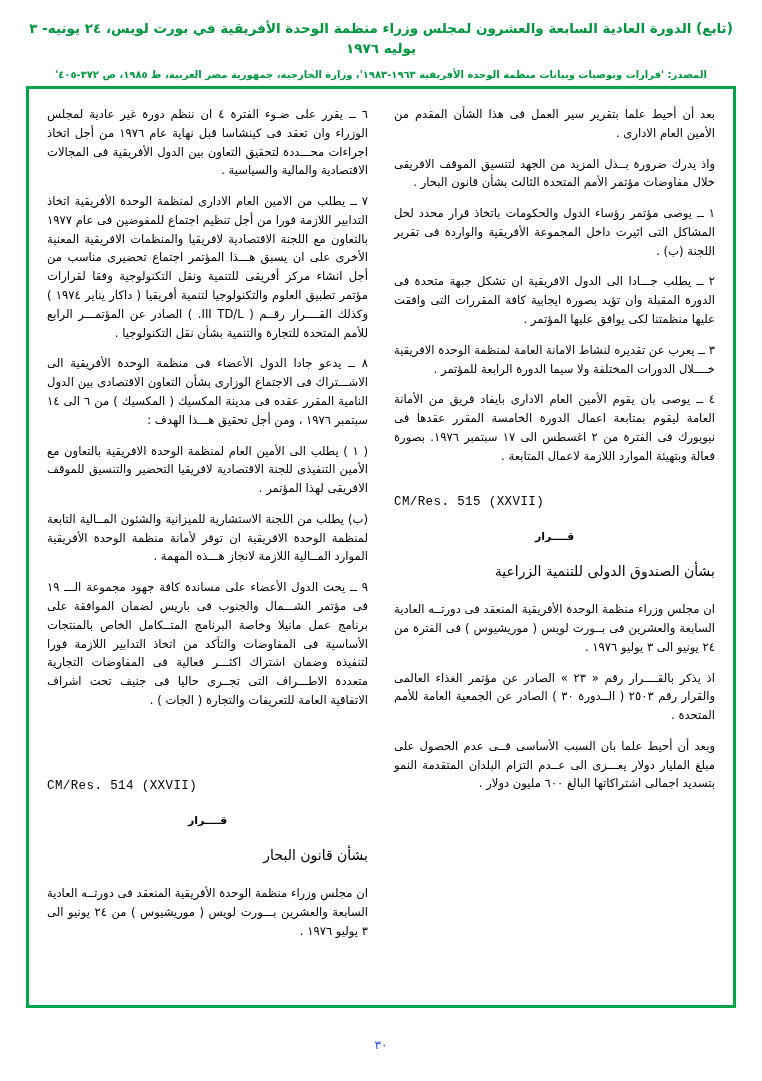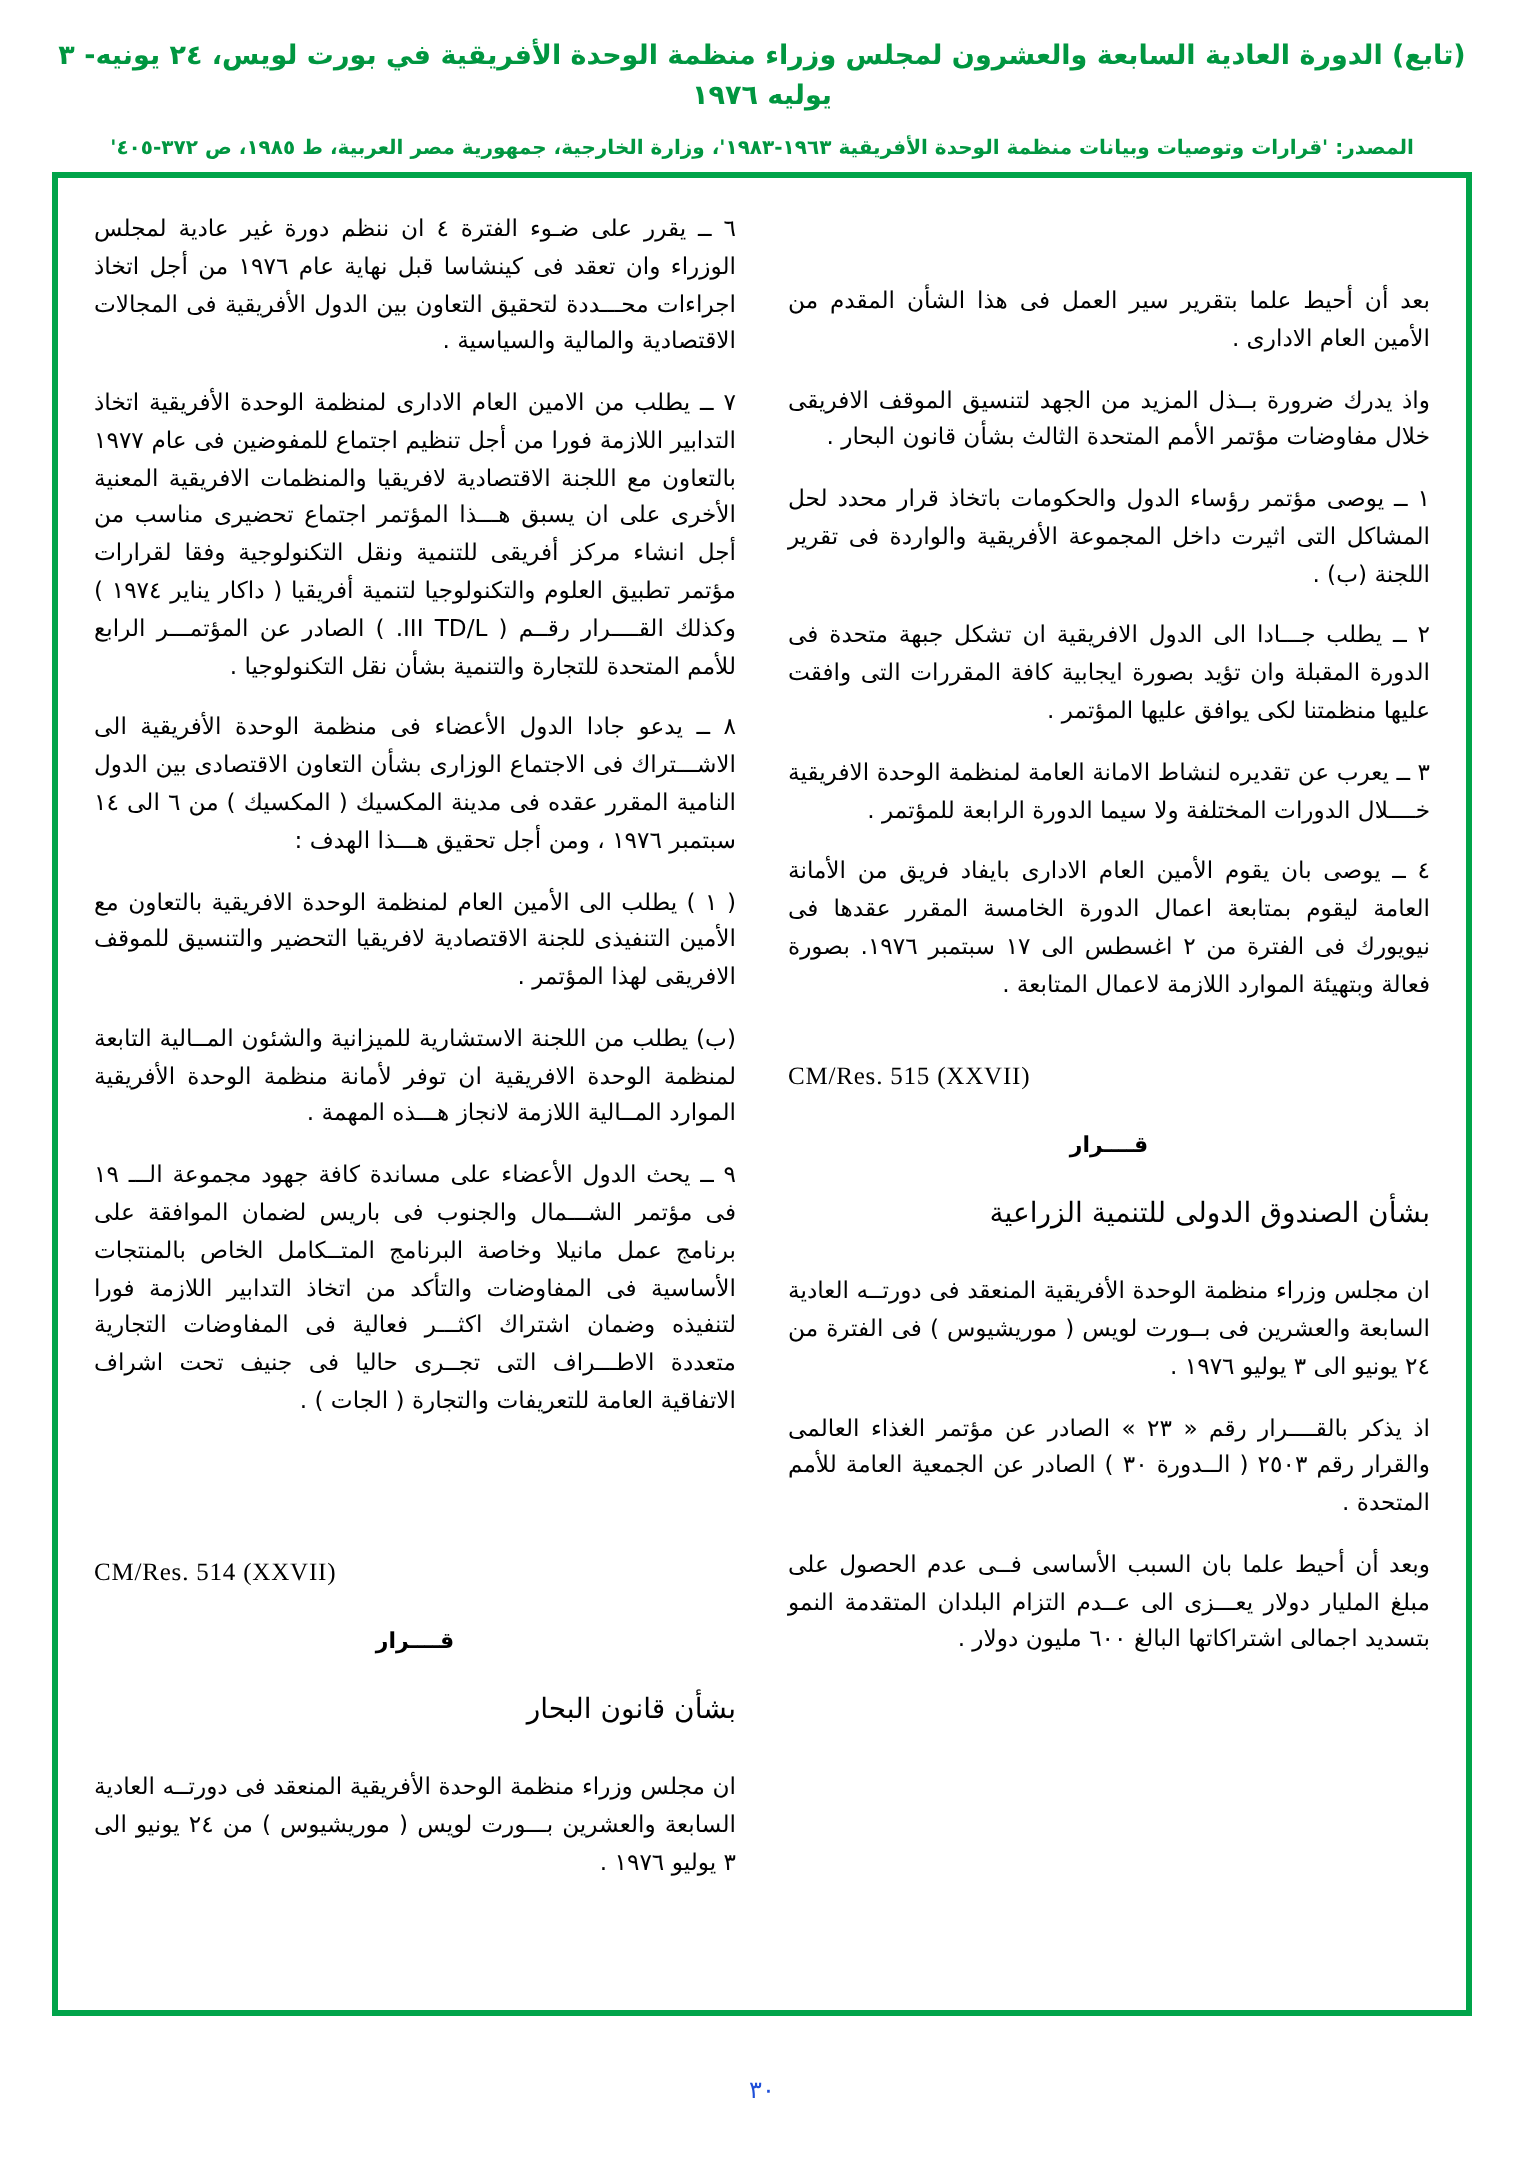--- a/index.html
+++ b/index.html
@@ -61,36 +61,36 @@
     padding: 16px 18px 12px 18px;
     gap: 26px;
   }
   .col {
     flex: 1 1 0;
     direction: rtl;
     text-align: justify;
     font-size: 11.6px;
     line-height: 1.62;
   }
-  .col.right { order: 1; margin-top: 36px; }
+  .col.right { order: 1; }
   .col.left  { order: 2; }
   p.para {
     margin: 0 0 12px 0;
     direction: rtl;
     text-align: justify;
     text-align-last: right;
   }
   p.para.last {
     margin-bottom: 14px;
   }
   .res-id {
     margin: 26px 0 0 0;
     direction: ltr;
     text-align: left;
-    font-family: Liberation Serif, serif;
+    font-family: Liberation Mono, monospace;
     font-size: 12.5px;
     letter-spacing: 0.4px;
   }
   .res-word {
     margin: 16px 0 0 0;
     text-align: center;
     font-size: 11px;
     font-weight: bold;
     letter-spacing: 3px;
   }

